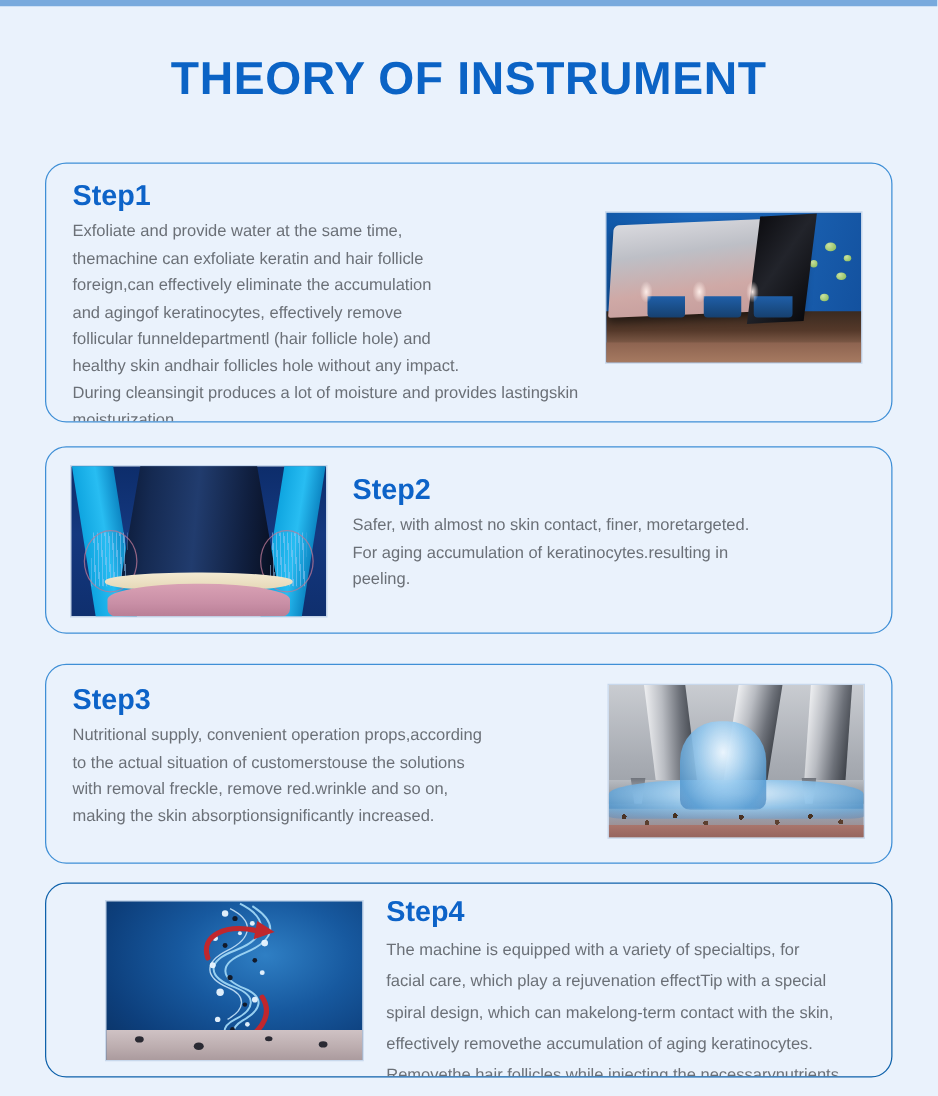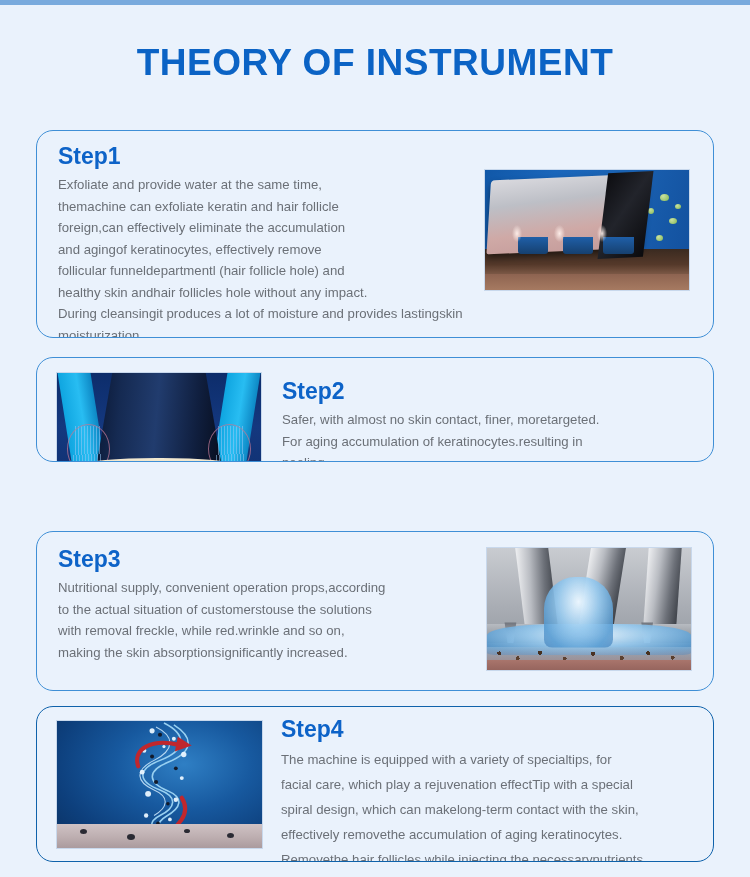--- a/index.html
+++ b/index.html
@@ -37,21 +37,21 @@
   .card {
     position: absolute;
     left: 36px;
     width: 678px;
     box-sizing: border-box;
     background: #eaf2fc;
     border: 1.5px solid #3f8fd6;
     border-radius: 17px;
     overflow: hidden;
   }
-  .card.deep { border-color: #0f62ab; }
+  .card.deep { border-color: #0f62ab; padding-left: 28px; }
 
   .card-inner {
     display: flex;
     width: 100%;
     height: 100%;
     box-sizing: border-box;
   }
   .card-inner.img-right { flex-direction: row; }
   .card-inner.img-left  { flex-direction: row-reverse; justify-content: flex-end; }
 
@@ -88,21 +88,21 @@
     box-sizing: border-box;
   }
 
   
   #card1 { top: 130px; height: 208px; }
   #card1 .text-col { padding: 13px 0 0 21px; }
   #card1 .img-col  { padding: 38px 23px 0 14px; }
   #card1 .photo { width: 206px; height: 122px; }
 
   
-  #card2 { top: 357px; height: 105px; }
+  #card2 { top: 357px; height: 150px; }
   #card2 .img-col { padding: 14px 0 0 19px; }
   #card2 .photo { width: 206px; height: 122px; }
   #card2 .text-col { padding: 21px 22px 0 20px; }
 
   
   #card3 { top: 531px; height: 160px; }
   #card3 .text-col { padding: 15px 0 0 21px; }
   #card3 .img-col  { padding: 15px 21px 0 12px; }
   #card3 .photo { width: 206px; height: 124px; }
 
@@ -326,21 +326,21 @@
     </div>
   </div>
 </div>
 
 <div class="card" id="card3">
   <div class="card-inner img-right">
     <div class="text-col">
       <div class="step-title">Step3</div>
       <div class="step-body">Nutritional supply, convenient operation props,according
 to the actual situation of customerstouse the solutions
-with removal freckle, while red.wrinkle and so on,
+with removal freckle, remove red.wrinkle and so on,
 making the skin absorptionsignificantly increased.</div>
     </div>
     <div class="img-col">
       <div class="photo">
         <div class="ill3-bg"></div>
         <div class="ill3-blade ill3-bladeA"></div>
         <div class="ill3-blade ill3-bladeB"></div>
         <div class="ill3-blade ill3-bladeC"></div>
         <div class="ill3-shelf"></div>
         <div class="ill3-notch" style="left:7%;"></div>

